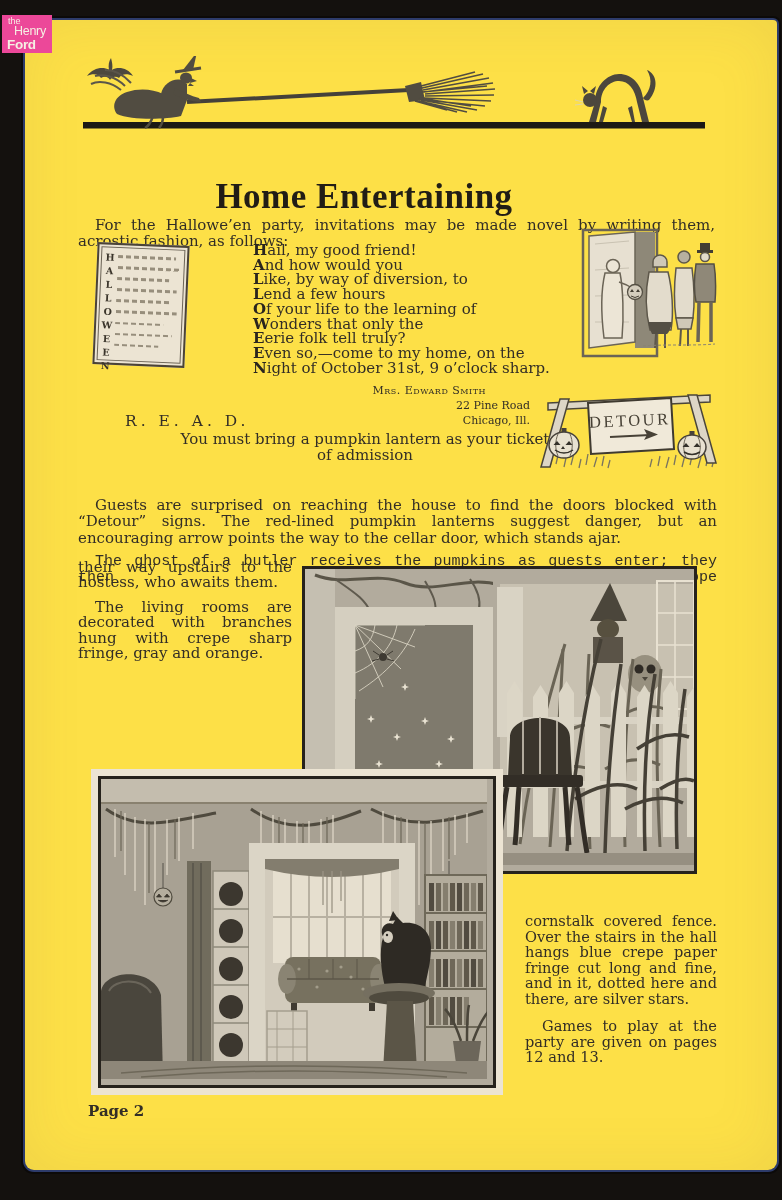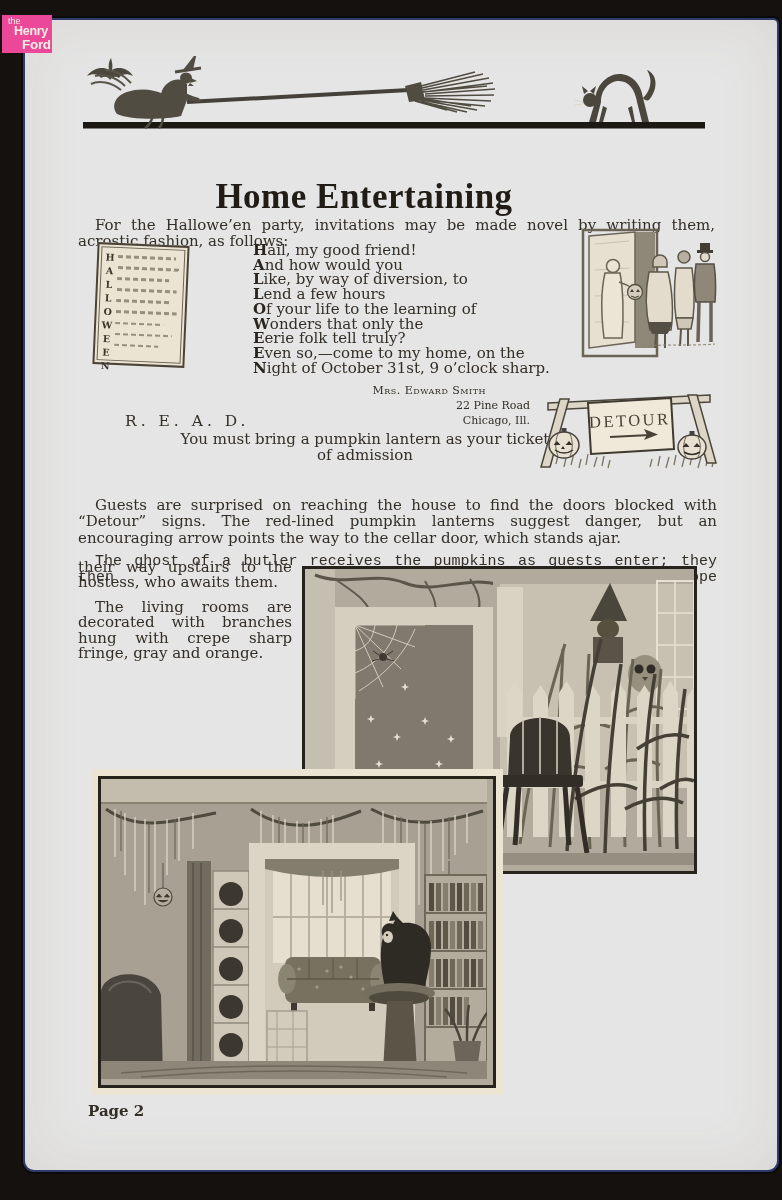--- a/index.html
+++ b/index.html
@@ -1,26 +1,26 @@
 <!DOCTYPE html>
 <html><head>
 <meta charset="utf-8">
 <style>
   html,body{margin:0;padding:0;background:#14110e;}
   .stage{position:relative;width:782px;height:1200px;background:#14110e;overflow:hidden;
          font-family:"DejaVu Serif", serif;}
-  .sheet{position:absolute;left:25px;top:20px;width:752px;height:1150px;background:#e5e5e5;
+  .sheet{position:absolute;left:25px;top:20px;width:752px;height:1150px;background:#fde047;
          border-radius:4px 4px 9px 9px;box-shadow:0 0 0 2px #2d3b6a,0 0 0 4px #0c0a09,inset 0 0 60px rgba(120,100,70,.10);}
   .sheet>*{position:absolute;}
   
   .logo{position:absolute;left:2px;top:15px;width:50px;height:38px;background:#ec4899;z-index:9;
         padding:2px 0 0 4px;box-sizing:border-box;font-family:"Liberation Sans",sans-serif;color:#f6efe3;line-height:1;}
   .logo .l-the{display:block;font-size:9px;margin-left:2px;}
-  .logo .l-henry{display:block;font-size:12.5px;font-weight:bold;margin-left:8px;margin-top:-1px;letter-spacing:-.3px;}
-  .logo .l-ford{display:block;font-size:13.5px;font-weight:bold;margin-left:16px;margin-top:0;letter-spacing:-.3px;}
+  .logo .l-henry{display:block;font-size:12.5px;font-weight:normal;margin-left:8px;margin-top:-1px;letter-spacing:-.3px;}
+  .logo .l-ford{display:block;font-size:13.5px;font-weight:bold;margin-left:1px;margin-top:0;letter-spacing:-.3px;}
   
   .hdr-art{left:58px;top:36px;width:622px;height:74px;}
   .title{left:14px;top:134px;width:650px;text-align:center;font-size:35px;font-weight:bold;
          letter-spacing:.5px;color:#211d16;font-family:"Liberation Serif",serif;}
   .para{font-size:15px;line-height:16.3px;text-align:justify;color:#332e26;}
   .indent{text-indent:17px;}
   .intro{left:53px;top:182px;width:637px;}
   
   .card{left:70px;top:224px;width:92px;height:122px;transform:rotate(2.5deg);
         border:2px solid #4b4337;background:#ece4d3;box-sizing:border-box;}
@@ -405,17 +405,21 @@
         </g>
         <g>
           <path d="M352 262 L380 262 L376 292 L356 292 Z" fill="#6c665a"></path>
           <path d="M360 262 C354 244 350 236 344 230 M366 262 C366 242 366 234 368 226 M372 262 C378 246 382 238 388 232" stroke="#4a453a" stroke-width="2.5" fill="none"></path>
         </g>
         <rect x="0" y="282" width="386" height="18" fill="#8e8779"></rect>
         <path d="M20 294 Q193 280 366 294 M40 298 Q193 286 346 298" stroke="#6e6859" stroke-width="1.5" fill="none"></path>
       </svg>
     </figure>
 
+    <div class="right-col">
+      <p>cornstalk covered fence. Over the stairs in the hall hangs blue crepe paper fringe cut long and fine, and in it, dotted here and there, are silver stars.</p>
+      <p class="indent">Games to play at the party are given on pages 12 and 13.</p>
+    </div>
 
     <div class="pageno">Page 2</div>
 
   </div>
 </div>
 
 </body></html>

